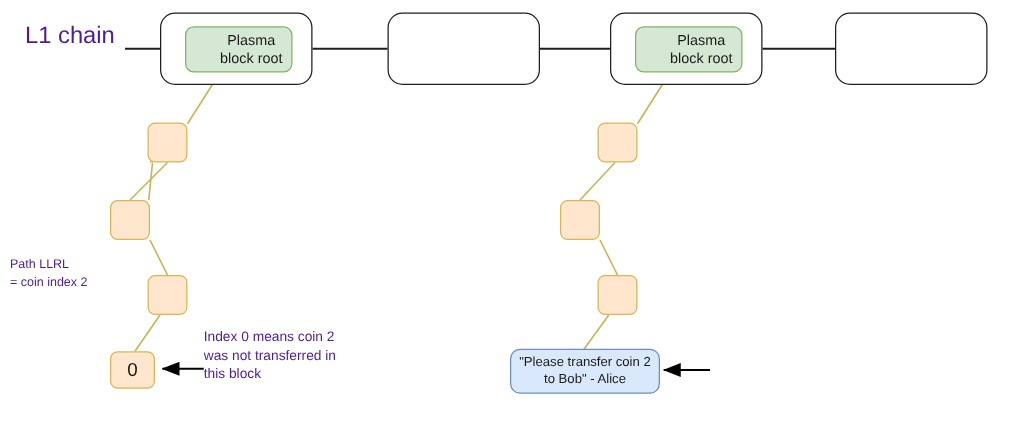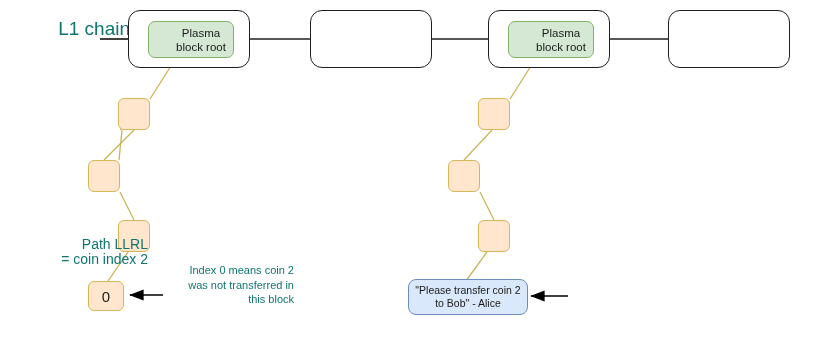--- a/index.html
+++ b/index.html
@@ -81,46 +81,44 @@
     border-radius: 8px;
     background: #dae8fc;
     font-size: 10.5px;
     line-height: 13px;
     color: #1a1a1a;
     padding: 0 4px;
   }
   
   .tlabel {
     position: absolute;
-    text-align: right;
-    color: #0f766e;
+    text-align: left;
+    color: #4c1d95;
     white-space: pre-line;
   }
   #l1-chain-label {
     left: 20px;
     top: 17px;
     width: 110px;
     font-size: 19px;
     line-height: 24px;
   }
   #path-label {
     left: 8px;
     top: 204px;
     width: 140px;
-    font-size: 14px;
+    font-size: 10px;
     line-height: 15px;
-    margin-top: 33px;
   }
   #index-note {
     left: 163px;
     top: 263px;
     width: 115px;
     font-size: 11px;
     line-height: 14.5px;
-    margin-left: 16px;
   }
   #tx-note {
     left: 570px;
     top: 265px;
     width: 250px;
     font-size: 11px;
     line-height: 15px;
   }
 </style>
 </head>

